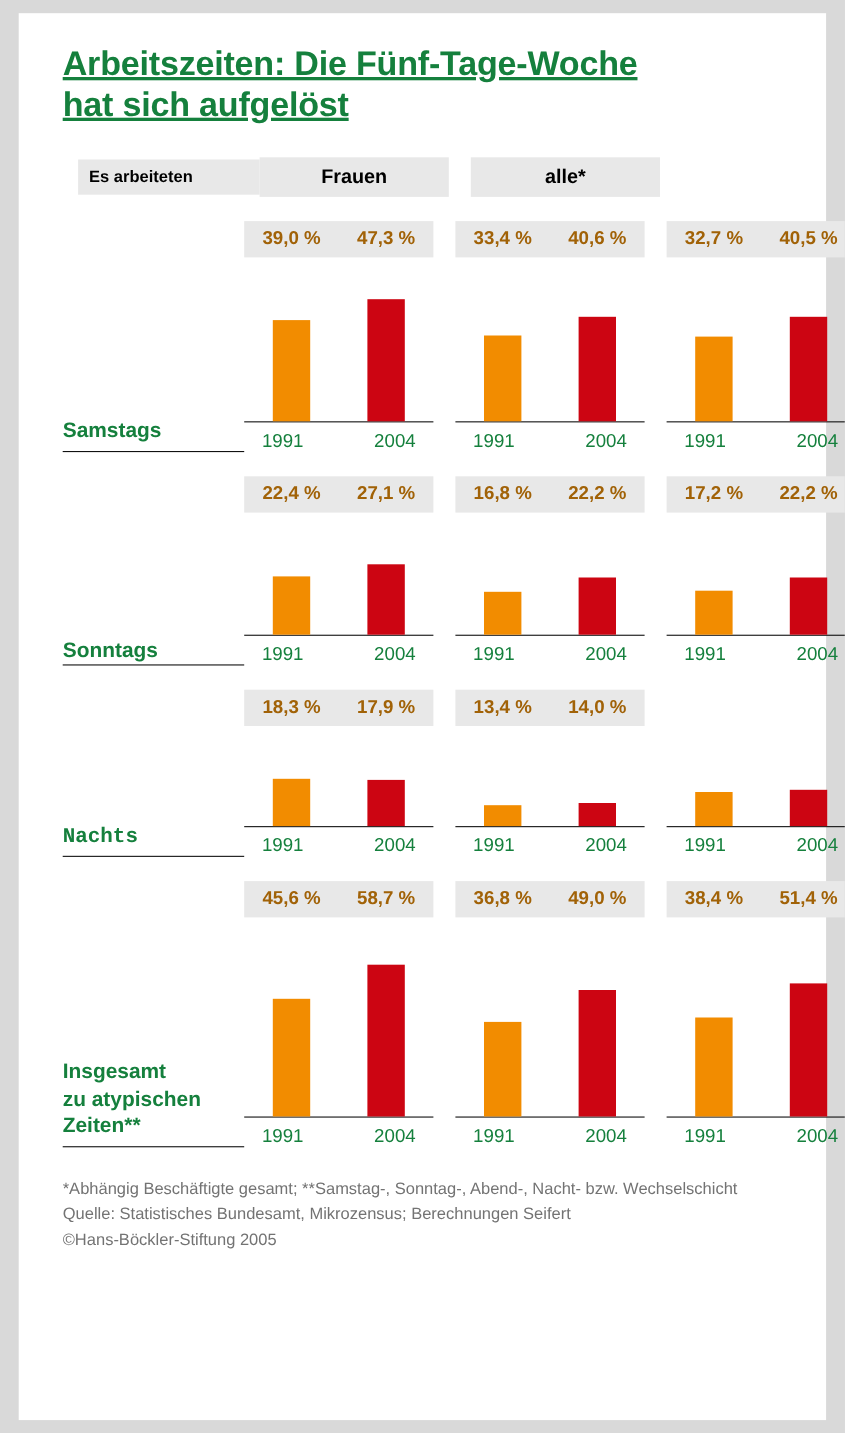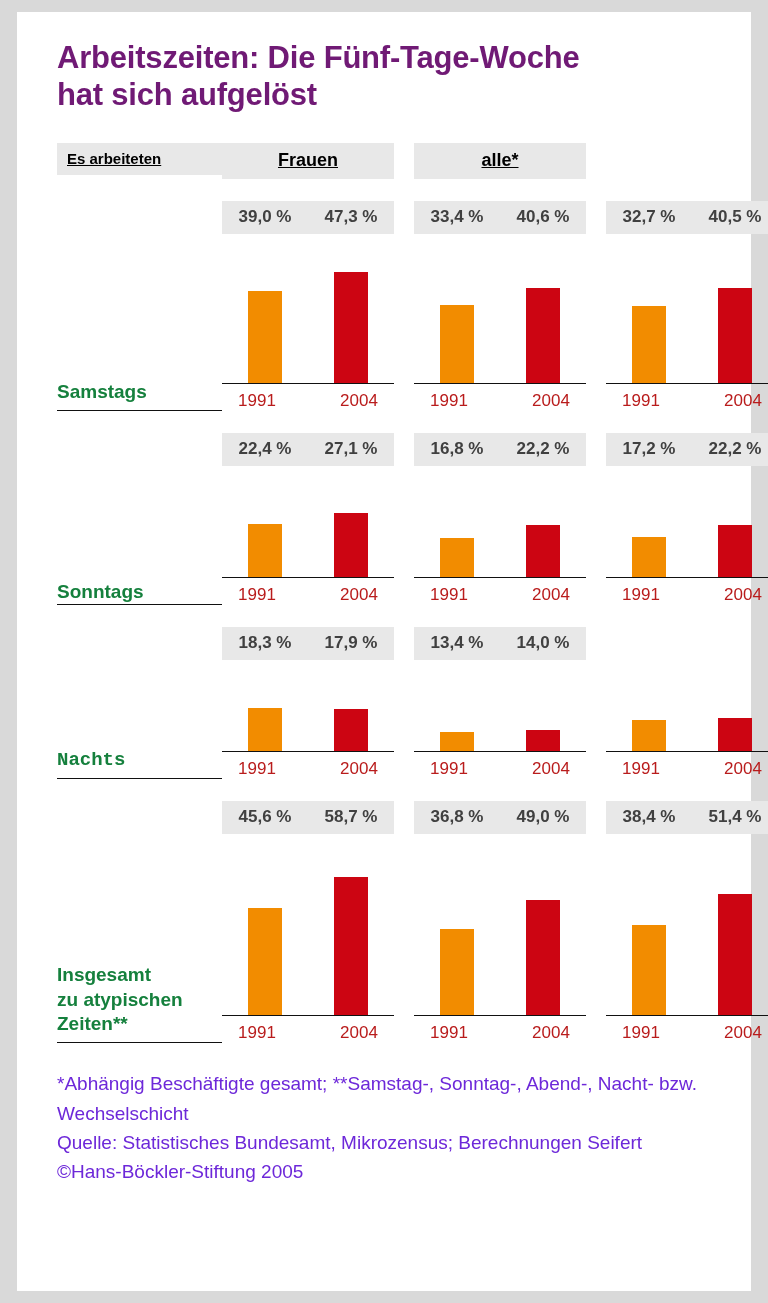--- a/index.html
+++ b/index.html
@@ -25,33 +25,33 @@
   .inner {
     position: relative;
     padding: 28px 34px 0 34px;
   }
 
   
   .title {
     font-size: 31px;
     font-weight: bold;
     line-height: 1.18;
-    color: #701a75;
+    color: #15803d;
     letter-spacing: -0.2px;
     margin: 0 0 0 6px;
     white-space: pre-line;
+    text-decoration: underline;
   }
 
   
   .colheader {
     display: flex;
     margin-top: 30px;
-    margin-left: 6px;
-    align-items: flex-start;
-    text-decoration: underline;
+    margin-left: 20px;
+    align-items: center;
   }
   .lead-col {
     width: 165px;
     flex: 0 0 165px;
     box-sizing: border-box;
   }
   .grp-col {
     width: 172px;
     flex: 0 0 172px;
     box-sizing: border-box;
@@ -101,21 +101,21 @@
     box-sizing: border-box;
   }
   .group:last-child { margin-right: 0; }
 
   .vals {
     background: #e8e8e8;
     display: flex;
     justify-content: space-around;
     font-size: 17px;
     font-weight: bold;
-    color: #404040;
+    color: #a16207;
     padding: 6px 0 7px 0;
   }
   .vals span { display: inline-block; }
 
   .plot {
     position: relative;
     border-bottom: 1.5px solid #111;
     box-sizing: border-box;
   }
   .bars {
@@ -127,31 +127,31 @@
   .bar {
     width: 34px;
   }
   .bar.b1991 { background: #f28c00; }
   .bar.b2004 { background: #cc0512; }
 
   .years {
     display: flex;
     justify-content: space-around;
     font-size: 17px;
-    color: #b91c1c;
+    color: #15803d;
     padding-top: 7px;
     gap: 32px;
   }
 
   
   .footnotes {
     margin: 26px 0 0 6px;
-    font-size: 19px;
+    font-size: 15px;
     line-height: 1.55;
-    color: #6d28d9;
+    color: #737373;
   }
   .footnotes div { white-space: pre-wrap; }
 </style>
 </head>
 <body>
 
 <div class="page">
   <div class="inner">
 
     <h1 class="title">Arbeitszeiten: Die Fünf-Tage-Woche

